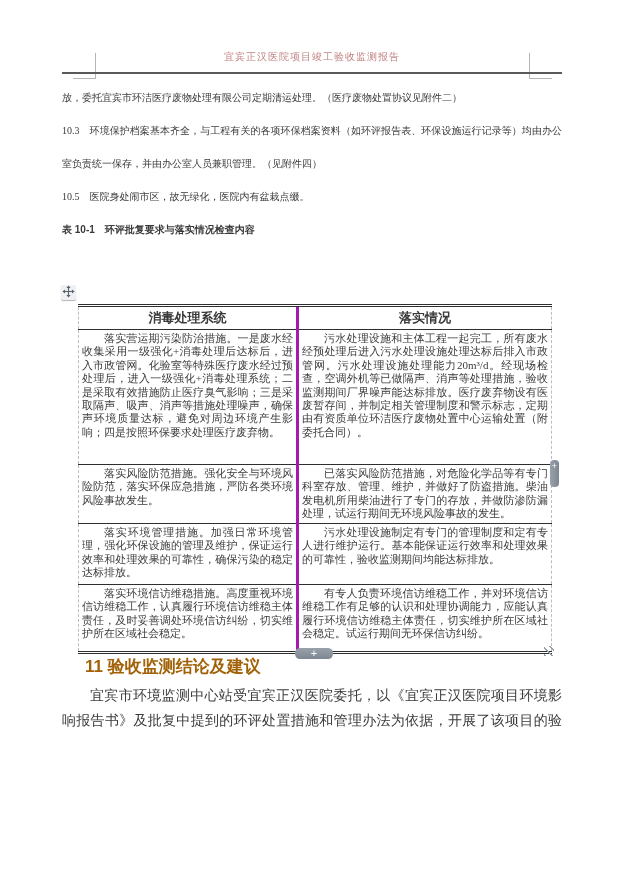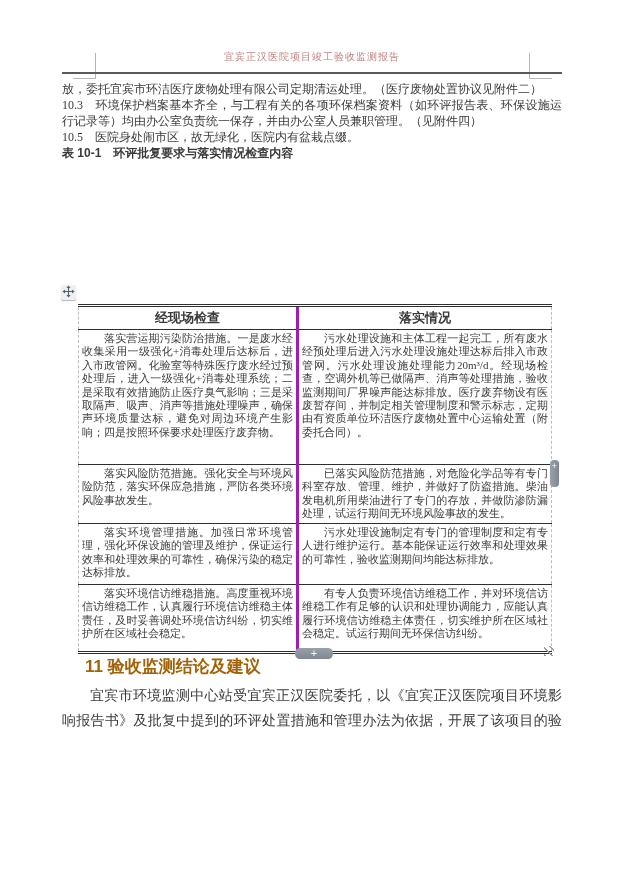--- a/index.html
+++ b/index.html
@@ -14,21 +14,21 @@
   }
   .hdr-rule{position:absolute;top:72px;left:62px;width:500px;height:0;border-top:2px solid #5a5a5a;}
   
   .cm{position:absolute;width:22px;}
   .cm.tl{left:73px;top:53px;height:25px;border-right:1px solid #b5b5b5;border-bottom:1px solid #b5b5b5;}
   .cm.tr{left:529px;top:53px;height:25px;border-left:1px solid #b5b5b5;border-bottom:1px solid #b5b5b5;}
   .cm.bl{left:73px;top:820px;height:16px;border-right:1px solid #b5b5b5;border-top:1px solid #b5b5b5;}
   .cm.br{left:529px;top:820px;height:16px;border-left:1px solid #b5b5b5;border-top:1px solid #b5b5b5;}
   
   .content{position:absolute;left:62px;top:81px;width:500px;}
-  .content p{margin:0;font-size:12px;line-height:16px;text-align:justify;}
+  .content p{margin:0;font-size:10px;line-height:33px;text-align:justify;}
   .caption{
     margin-top:5px;text-align:center;font-weight:bold;font-size:12px;line-height:18px;
     font-family:"Liberation Sans","DejaVu Sans",sans-serif;text-indent:0;
   }
   
   .tbl-wrap{position:absolute;left:78px;top:304px;width:473px;}
   table.envtbl{
     border-collapse:collapse;table-layout:fixed;width:473px;
     border-top:3px double #2e2e2e;border-bottom:3px double #2e2e2e;
     border-left:1px dashed #bcbcbc;border-right:1px dashed #bcbcbc;
@@ -115,21 +115,21 @@
   </div>
 
   <div class="tbl-wrap">
     <table class="envtbl">
       <colgroup>
           <col style="width:219px">
           <col style="width:254px">
         </colgroup>
       <tbody>
           <tr>
-        <th>经现场检查</th>
+        <th>消毒处理系统</th>
         <th class="c2">落实情况</th>
       </tr>
       <tr>
         <td>
               <div class="cell rh1">
                 <p>落实营运期污染防治措施。一是废水经收集采用一级强化+消毒处理后达标后，进入市政管网。化验室等特殊医疗废水经过预处理后，进入一级强化+消毒处理系统；二是采取有效措施防止医疗臭气影响；三是采取隔声、吸声、消声等措施处理噪声，确保声环境质量达标，避免对周边环境产生影响；四是按照环保要求处理医疗废弃物。</p>
               </div>
             </td>
         <td class="c2">
               <div class="cell rh1">

